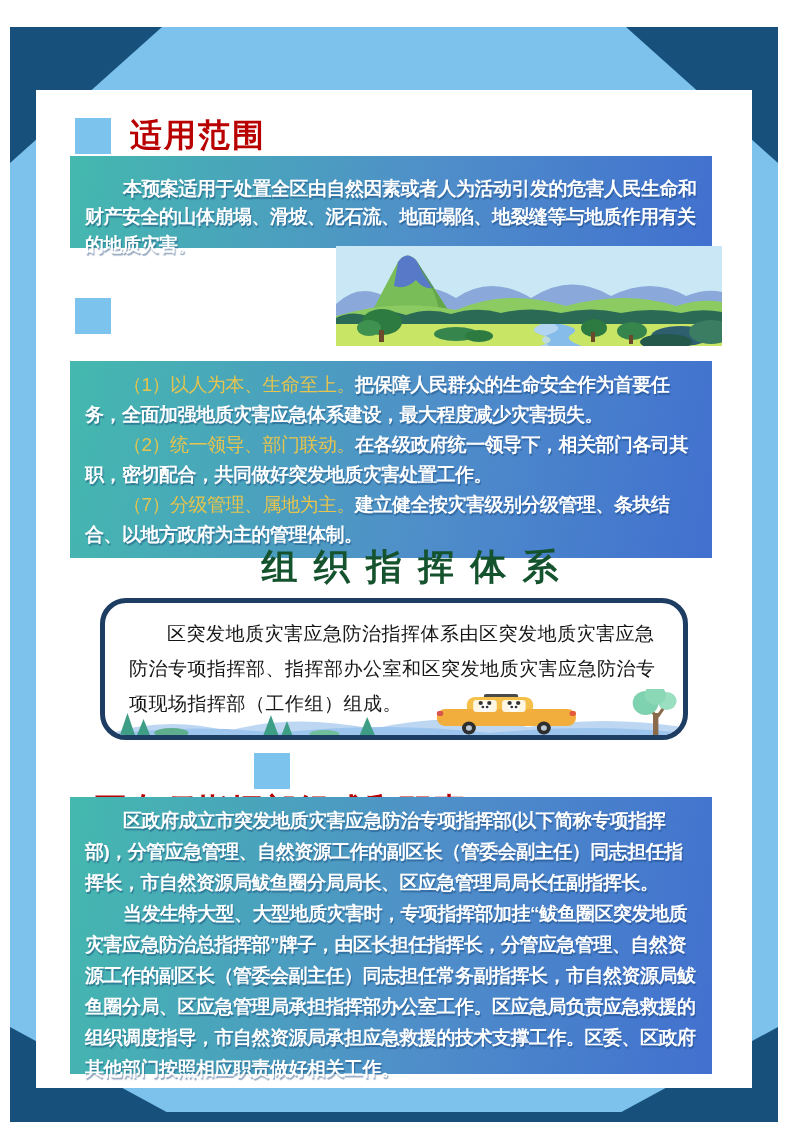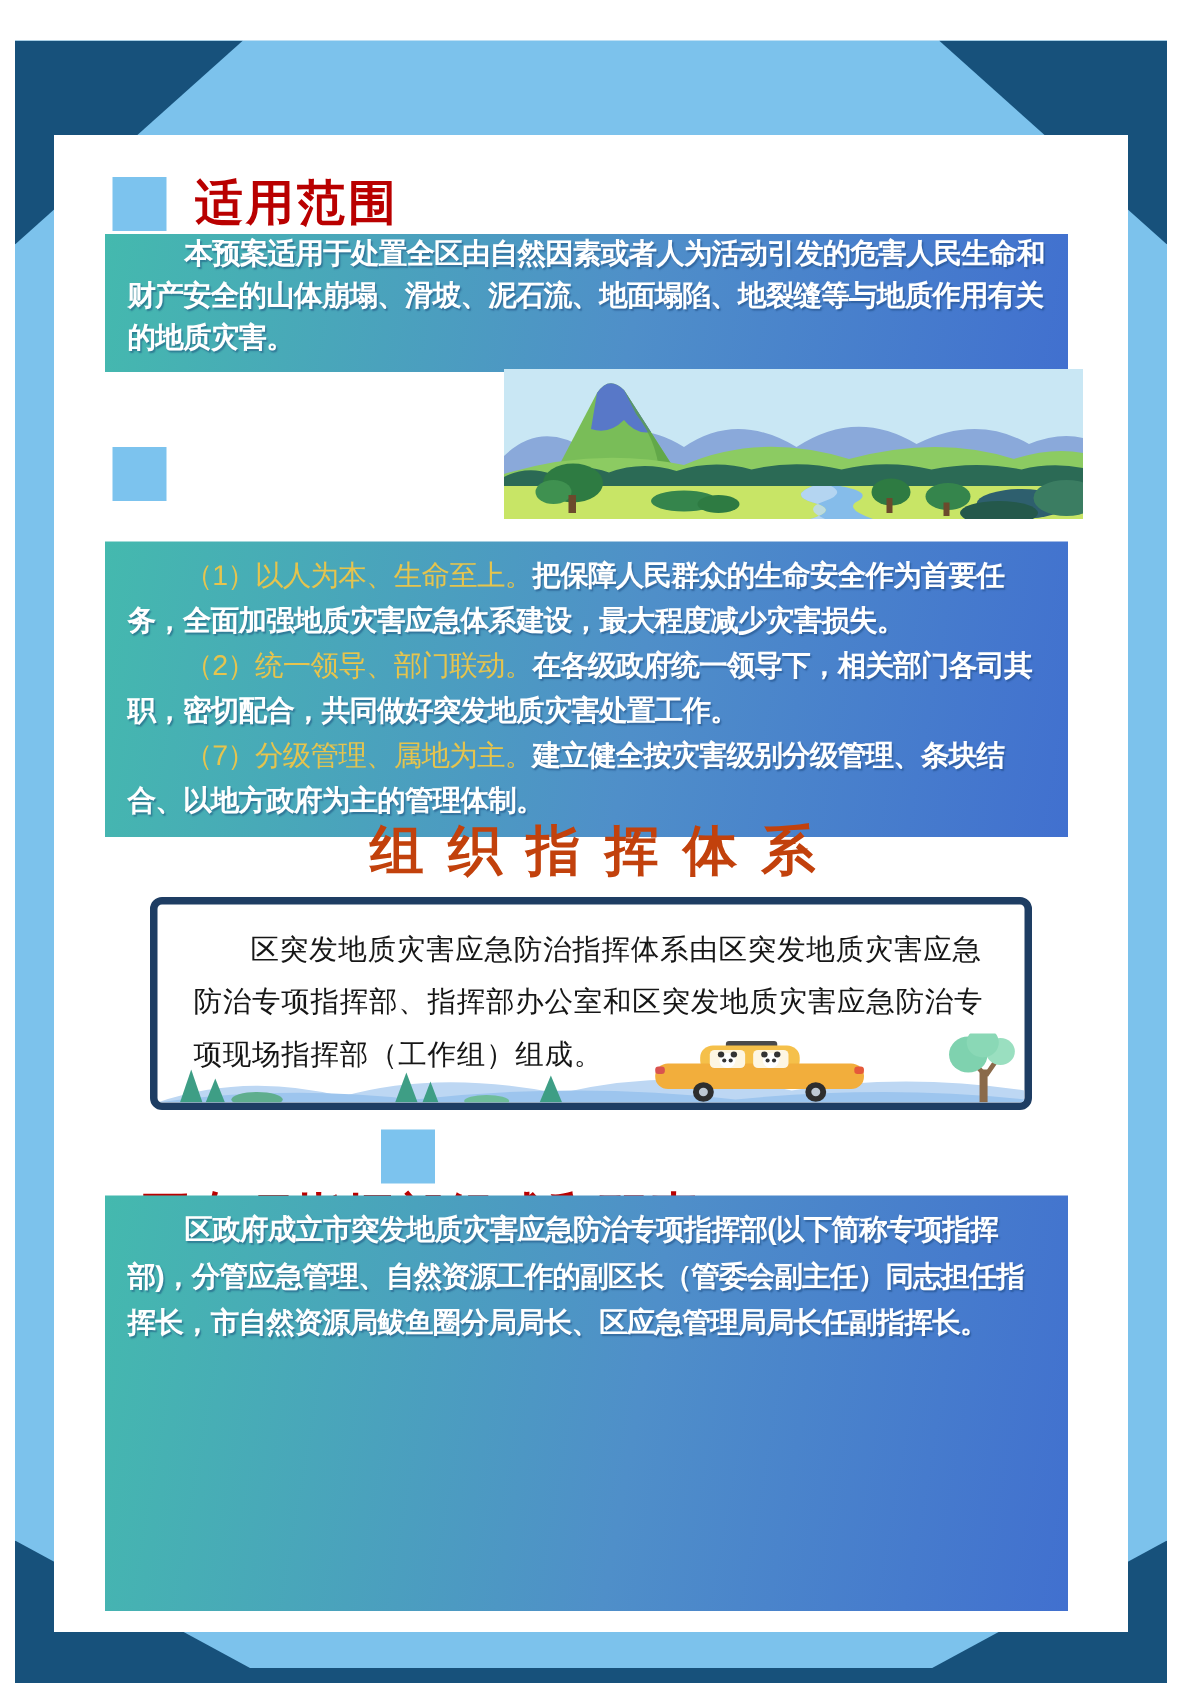--- a/index.html
+++ b/index.html
@@ -24,35 +24,35 @@
   .sq{width:36px;height:36px;background:#7cc3ee;flex:0 0 auto;}
   .sec-title{margin-left:19px;color:#b90000;font-weight:bold;font-size:32px;letter-spacing:2px;white-space:nowrap;}
   #head-scope{left:39px;top:24px;}
   #head-principles{left:39px;top:208px;}
   #head-command{left:39px;top:663px;flex-direction:column;}
 
   
   .gblock{position:absolute;left:34px;width:642px;background:linear-gradient(100deg,#44b9ae 0%,#4f8fc9 55%,#4170cf 100%);
           color:#fff;font-weight:bold;box-sizing:border-box;font-size:19px;letter-spacing:-0.5px;}
   .gblock p{margin:0;text-indent:2em;text-shadow:1px 1.5px 1px rgba(18,60,110,.45);}
-  #block-scope{top:66px;height:92px;padding:0 15px 0;line-height:28px;}
+  #block-scope{top:66px;height:92px;padding:19px 15px 0;line-height:28px;}
   #block-principles{top:256px;height:197px;padding:9px 15px 0;line-height:30px;margin-top:15px;}
   #block-command{top:707px;height:277px;padding:8px 15px 0;line-height:31px;}
   .ylabel{color:#e6c44d;font-weight:400;text-shadow:none;}
 
   
   .landscape{position:absolute;left:300px;top:156px;width:386px;height:100px;display:block;}
 
   
-  .org-title{position:absolute;left:1px;top:453px;width:100%;text-align:center;color:#c2410c;font-size:36px;font-weight:bold;
+  .org-title{position:absolute;left:16px;top:453px;width:100%;text-align:center;color:#14532d;font-size:36px;font-weight:bold;
              letter-spacing:0.45em;text-indent:0.45em;margin:0;}
 
   
   .org-box{position:absolute;left:64px;top:508px;width:588px;height:142px;background:#fff;border:5px solid #1e3d63;
-           border-radius:8px;box-sizing:border-box;overflow:hidden;}
+           border-radius:26px;box-sizing:border-box;overflow:hidden;}
   .org-box .boxtext{position:relative;z-index:2;margin:13px 24px 0;font-size:19px;line-height:35px;color:#161616;
                     text-indent:2em;font-weight:500;letter-spacing:0.5px;}
   .box-scene{position:absolute;left:0;right:0;bottom:0;height:46px;z-index:1;display:block;width:100%;}
 </style>
 </head>
 <body>
 
 <div class="page">
   <div class="frame">
     <div class="corner tl"></div>
@@ -156,17 +156,18 @@
         </svg>
       </div>
 
       <div class="sec-head" id="head-command">
         <div class="sq"></div>
         <div class="sec-title">区专项指挥部组成和职责</div>
       </div>
 
       <div class="gblock" id="block-command">
         <p>区政府成立市突发地质灾害应急防治专项指挥部(以下简称专项指挥部)，分管应急管理、自然资源工作的副区长（管委会副主任）同志担任指挥长，市自然资源局鲅鱼圈分局局长、区应急管理局局长任副指挥长。</p>
+        <p>当发生特大型、大型地质灾害时，专项指挥部加挂“鲅鱼圈区突发地质灾害应急防治总指挥部”牌子，由区长担任指挥长，分管应急管理、自然资源工作的副区长（管委会副主任）同志担任常务副指挥长，市自然资源局鲅鱼圈分局、区应急管理局承担指挥部办公室工作。区应急局负责应急救援的组织调度指导，市自然资源局承担应急救援的技术支撑工作。区委、区政府其他部门按照相应职责做好相关工作。</p>
       </div>
 
     </div>
   </div>
 </div>
 
 </body></html>

